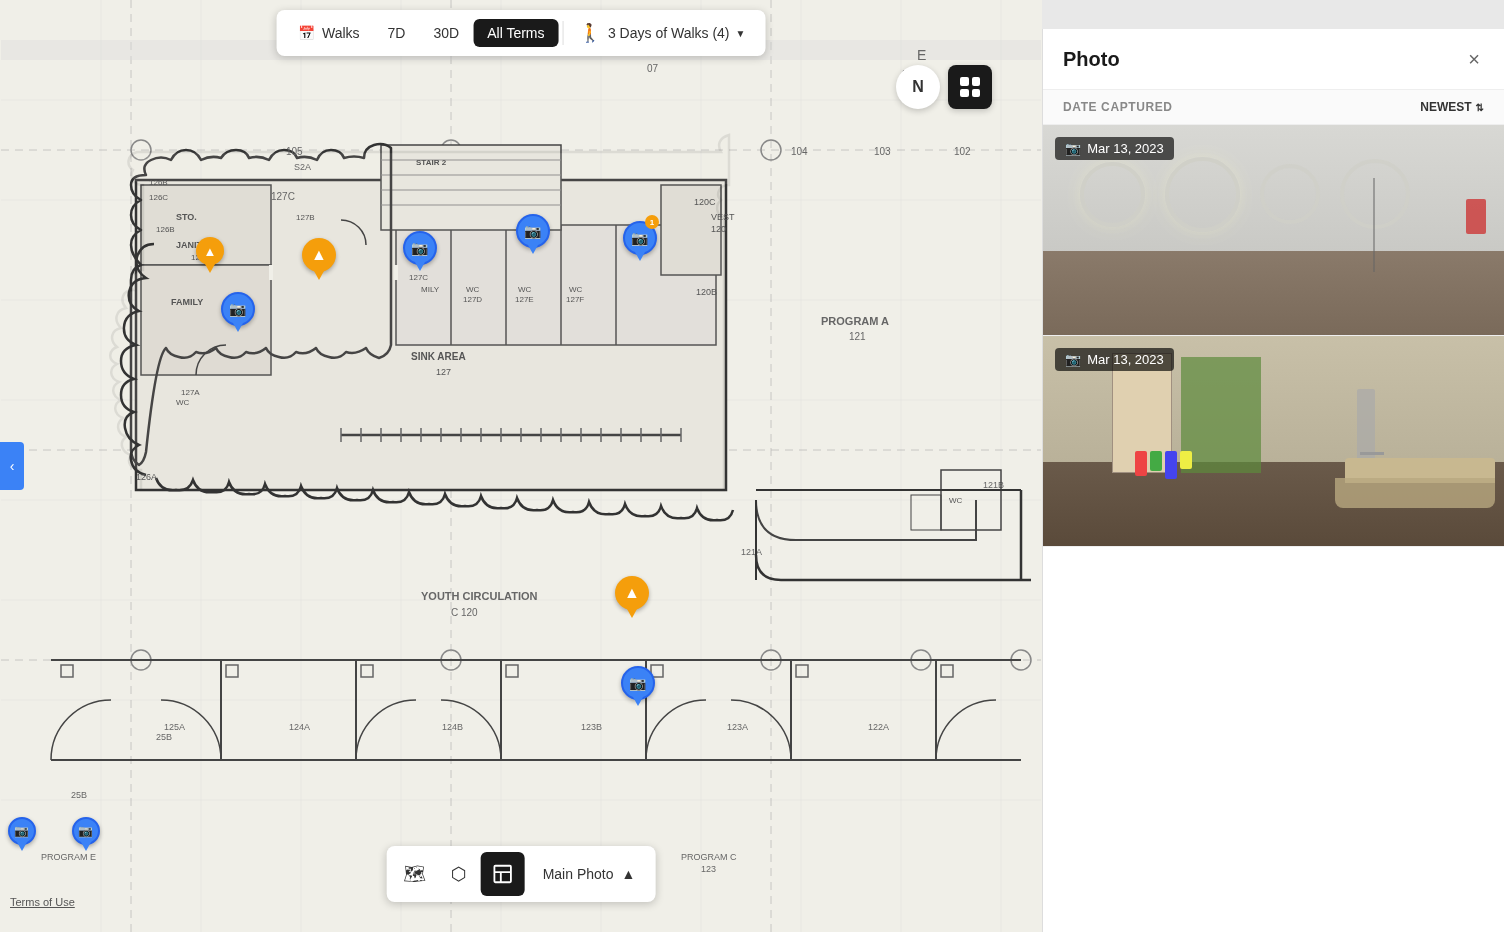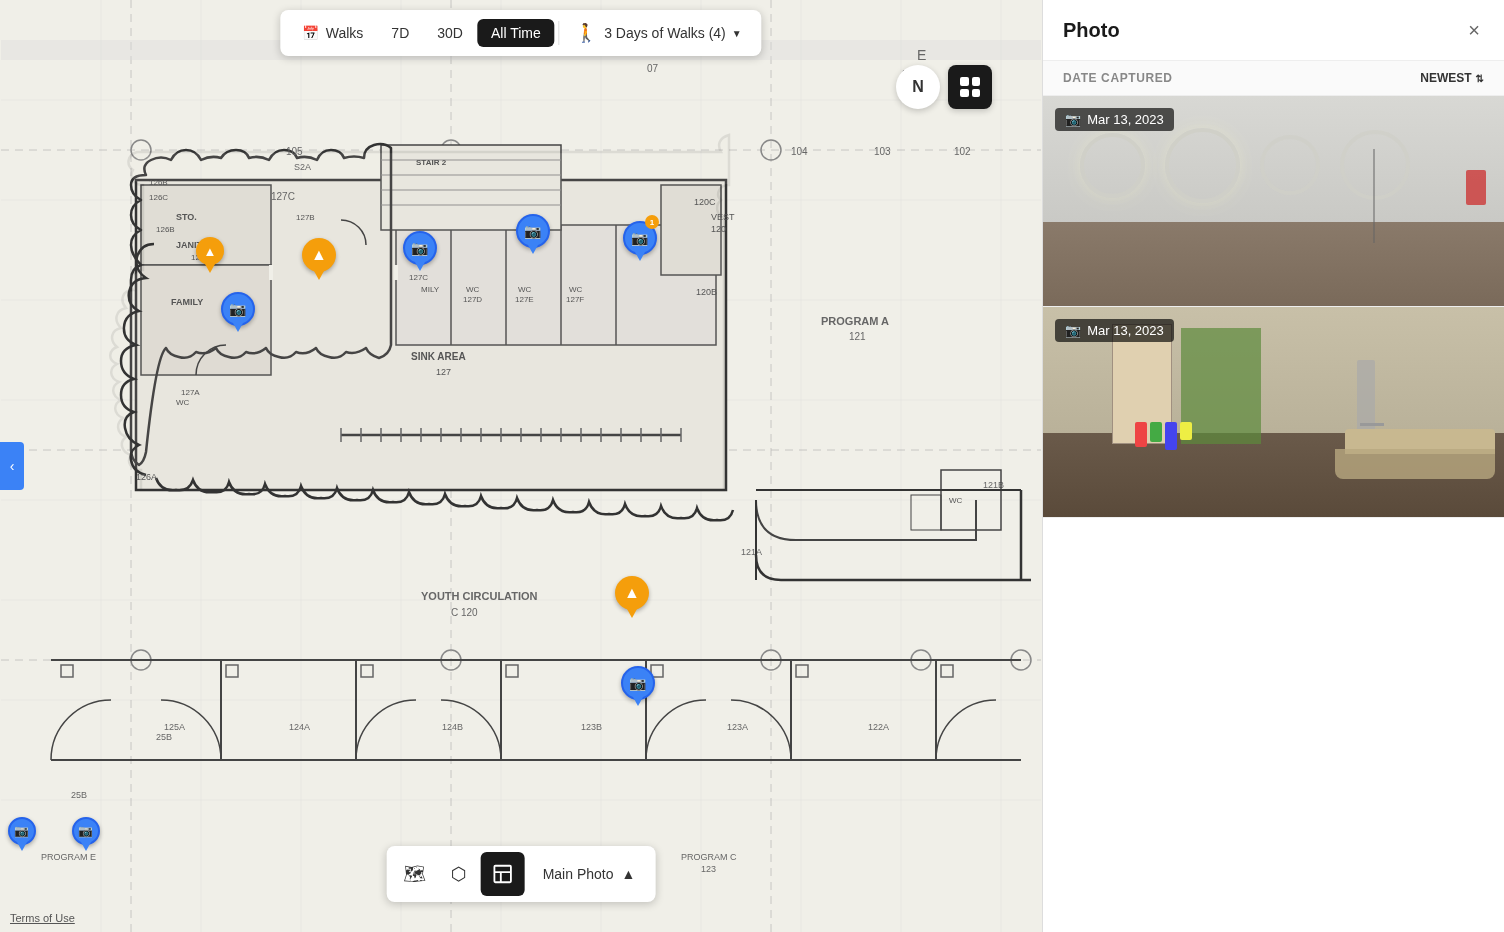--- a/index.html
+++ b/index.html
@@ -243,36 +243,37 @@
       justify-content: center;
       color: white;
       font-size: 14px;
       border-radius: 0 4px 4px 0;
       z-index: 100;
     }
 
     
     .terms-link {
       position: absolute;
-      bottom: 8px;
+      bottom: 24px;
       left: 10px;
       font-size: 11px;
       color: #555;
       text-decoration: underline;
       cursor: pointer;
       z-index: 100;
     }
 
     
     .right-panel {
       width: 462px;
       background: #fff;
       display: flex;
       flex-direction: column;
       border-left: 1px solid #ddd;
+      margin-top: 29px;
     }
     .panel-header {
       display: flex;
       align-items: center;
       justify-content: space-between;
       padding: 16px 20px;
       border-bottom: 1px solid #eee;
     }
     .panel-title {
       font-size: 20px;
@@ -660,21 +661,21 @@
       <span>📅</span>
       <span>Walks</span>
     </button>
     <button class="toolbar-btn">
       <span>7D</span>
     </button>
     <button class="toolbar-btn">
       <span>30D</span>
     </button>
     <button class="toolbar-btn active">
-      <span>All Time</span>
+      <span>All Terms</span>
     </button>
     <div class="toolbar-divider"></div>
     <button class="toolbar-walk-btn">
       <span class="walk-icon">🚶</span>
       <span>3 Days of Walks (4)</span>
       <span style="font-size:10px;">▼</span>
     </button>
   </div>
 
   <div class="map-controls">

